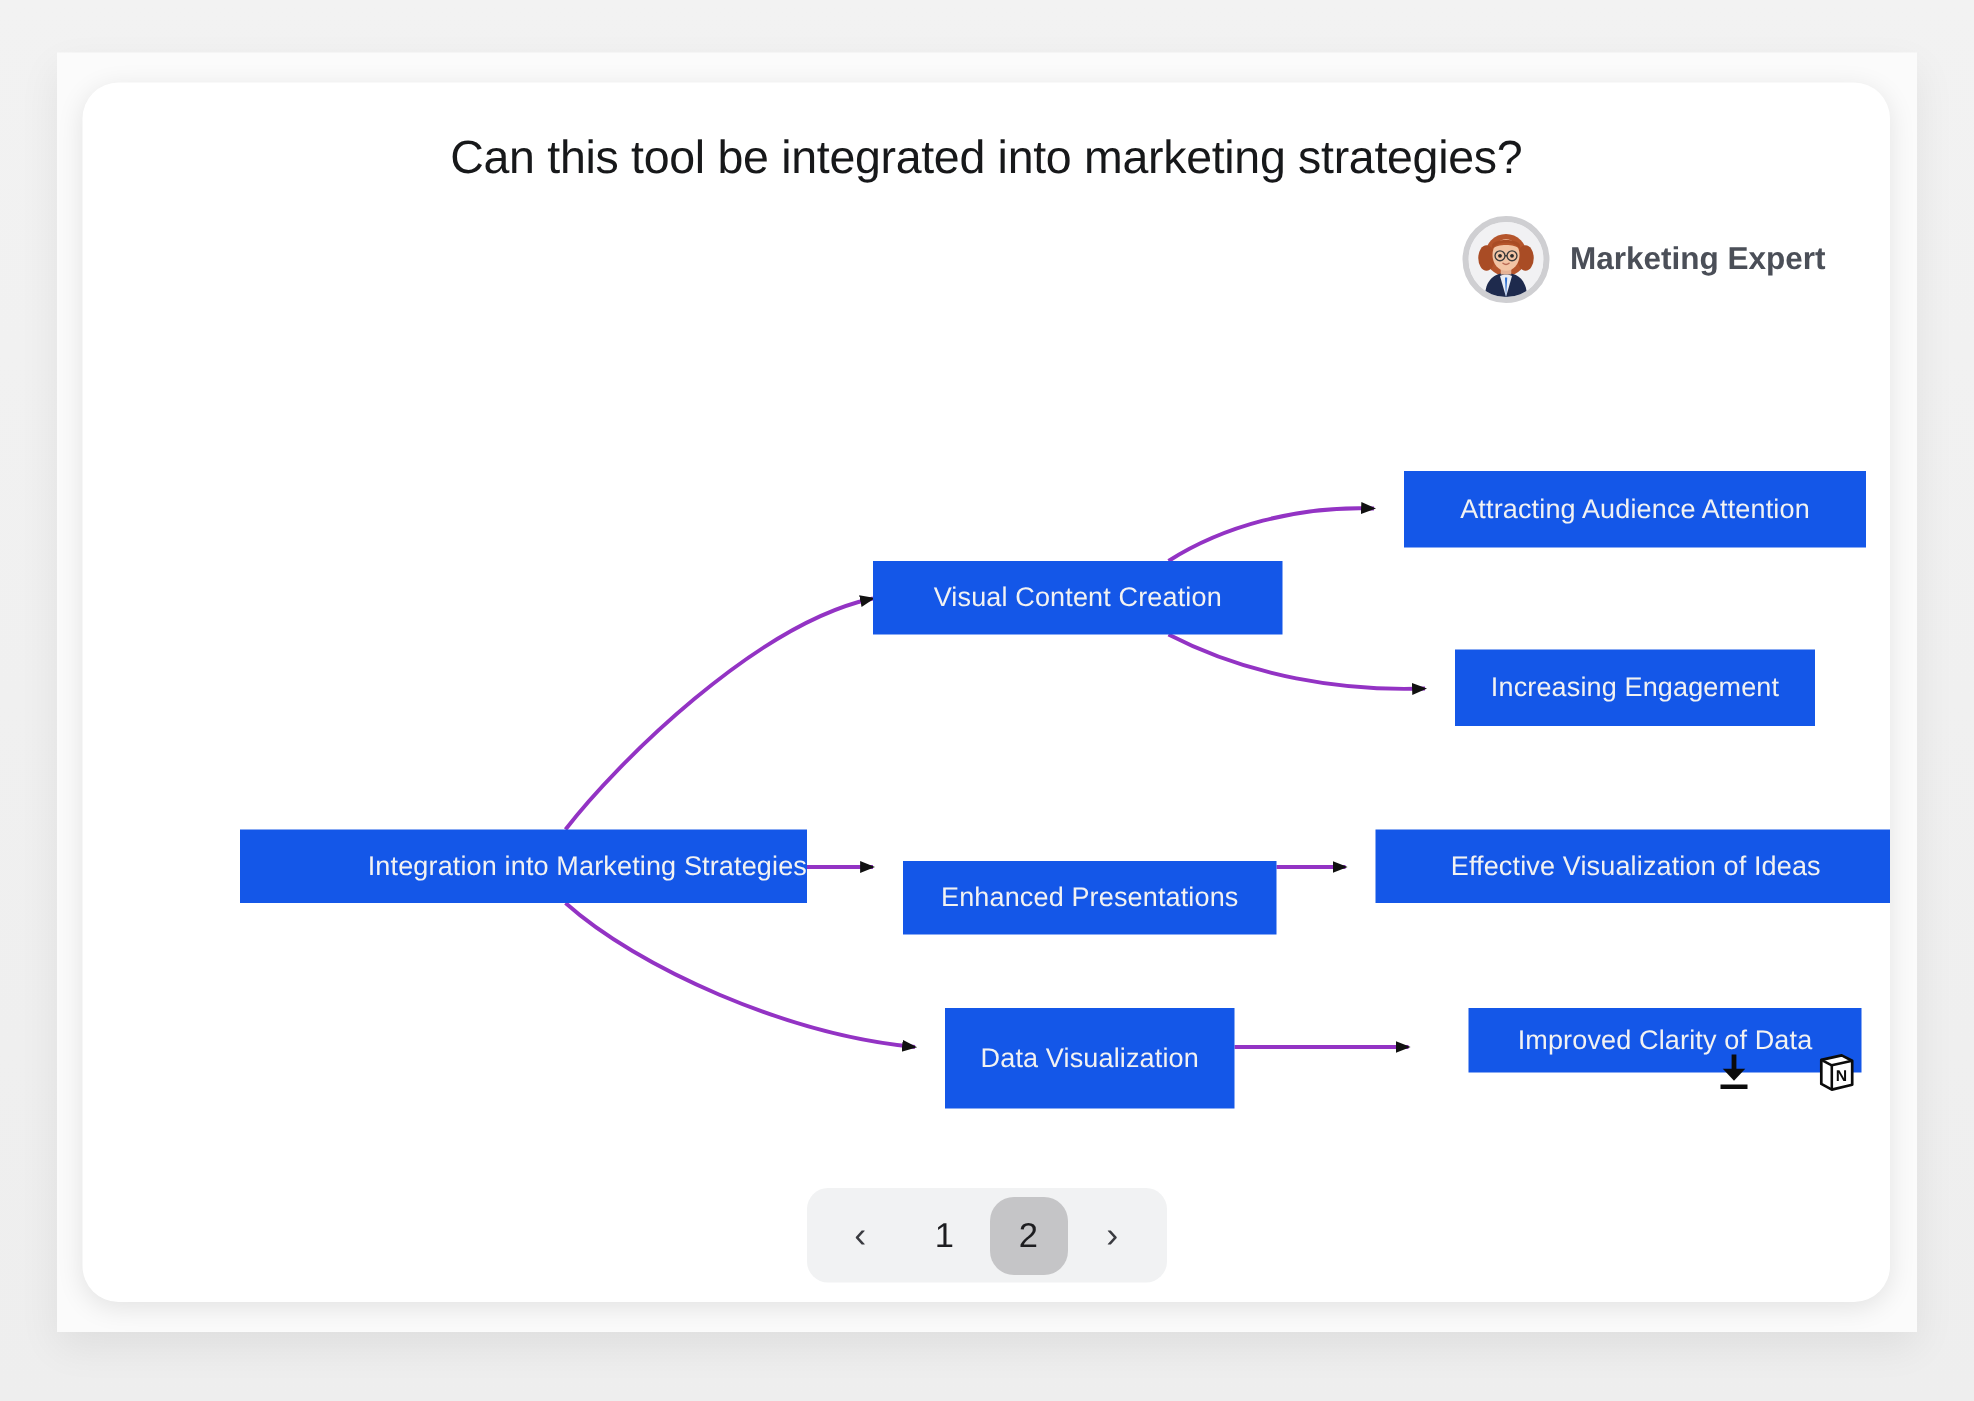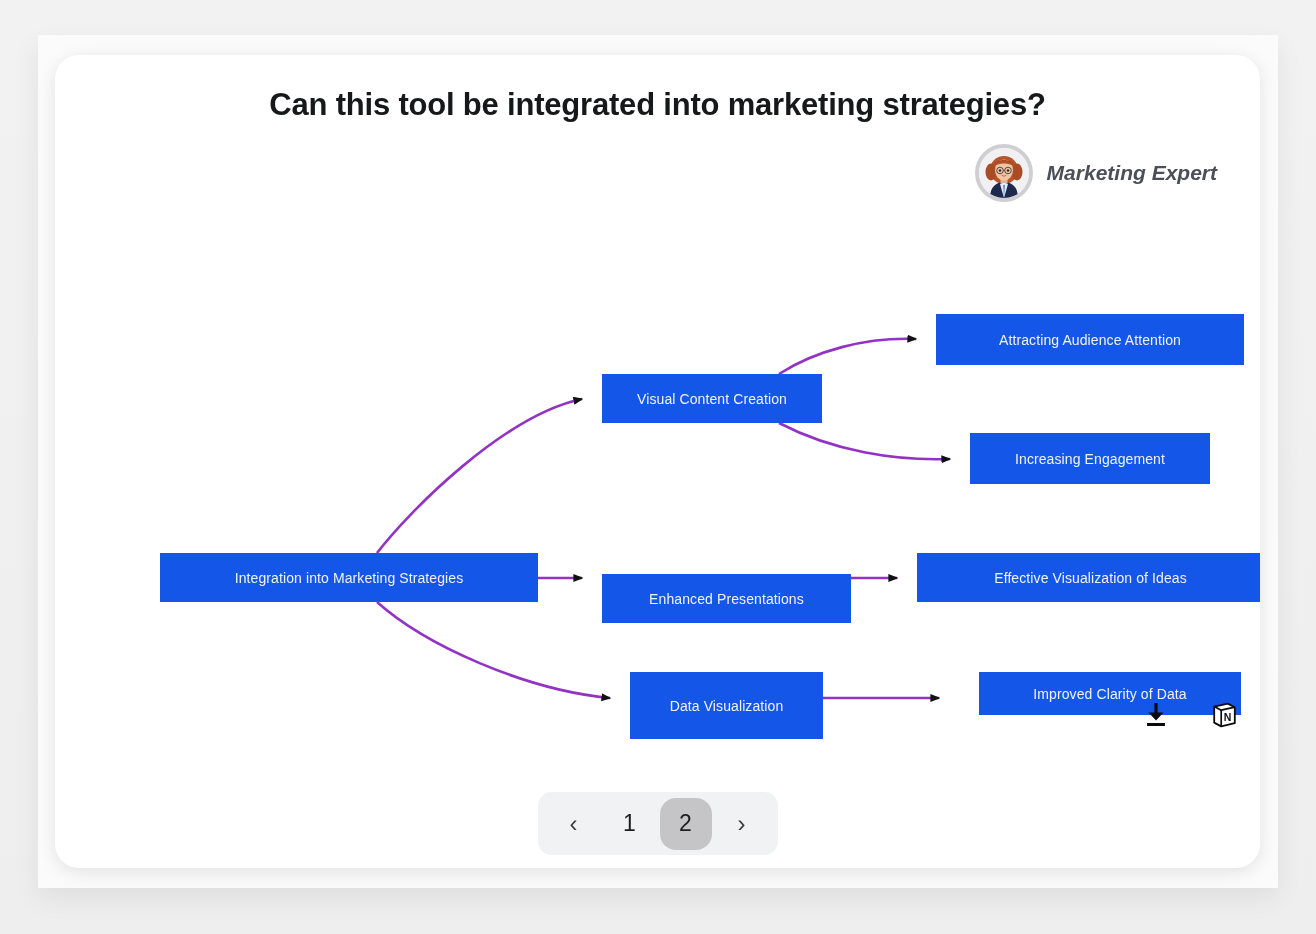--- a/index.html
+++ b/index.html
@@ -43,35 +43,34 @@
     overflow: hidden;
   }
 
   .title {
     position: absolute;
     left: 0;
     top: 32px;
     width: 1205px;
     text-align: center;
     font-size: 31px;
-    font-weight: bold;
+    font-weight: normal;
     color: #17181a;
     letter-spacing: -0.2px;
     white-space: nowrap;
   }
 
   
   .expert-row {
     position: absolute;
     right: 43px;
     top: 89px;
     display: flex;
     align-items: center;
     gap: 14px;
-    font-style: italic;
   }
   .avatar {
     width: 58px;
     height: 58px;
     border-radius: 50%;
     background: #f0f0f2;
     border: 4px solid #cfcfd2;
     box-sizing: border-box;
     position: relative;
     overflow: hidden;
@@ -96,21 +95,21 @@
   }
   .diagram svg { display:block; }
 
   .node {
     position: absolute;
     background: #1457e8;
     color: #f2f2f2;
     display: flex;
     align-items: center;
     justify-content: center;
-    font-size: 14px;
+    font-size: 18px;
     font-weight: normal;
     white-space: nowrap;
     letter-spacing: 0.1px;
     box-sizing: border-box;
   }
 
   
   .actions {
     position: absolute;
     right: 22px;
@@ -237,24 +236,24 @@
           <path d="M724 368 C778 396 840 406 895 404" marker-end="url(#ah)"></path>
 
           <path d="M796 523 L842 523" marker-end="url(#ah)"></path>
 
           <path d="M768 643 L884 643" marker-end="url(#ah)"></path>
         </g>
       </svg>
     </div>
 
     <div>
-      <div class="node" style="left:105px; top:498px; width:378px; height:49px;">
+      <div class="node" style="left:105px; top:498px; width:378px; height:49px;justify-content:flex-end;">
         <span>Integration into Marketing Strategies</span>
       </div>
-      <div class="node" style="left:547px; top:319px; width:220px; height:49px;">
+      <div class="node" style="left:527px; top:319px; width:273px; height:49px;">
         <span>Visual Content Creation</span>
       </div>
       <div class="node" style="left:547px; top:498px; width:249px; height:49px;margin-top:21px;">
         <span>Enhanced Presentations</span>
       </div>
       <div class="node" style="left:575px; top:617px; width:193px; height:67px;">
         <span>Data Visualization</span>
       </div>
       <div class="node" style="left:881px; top:259px; width:308px; height:51px;">
         <span>Attracting Audience Attention</span>

